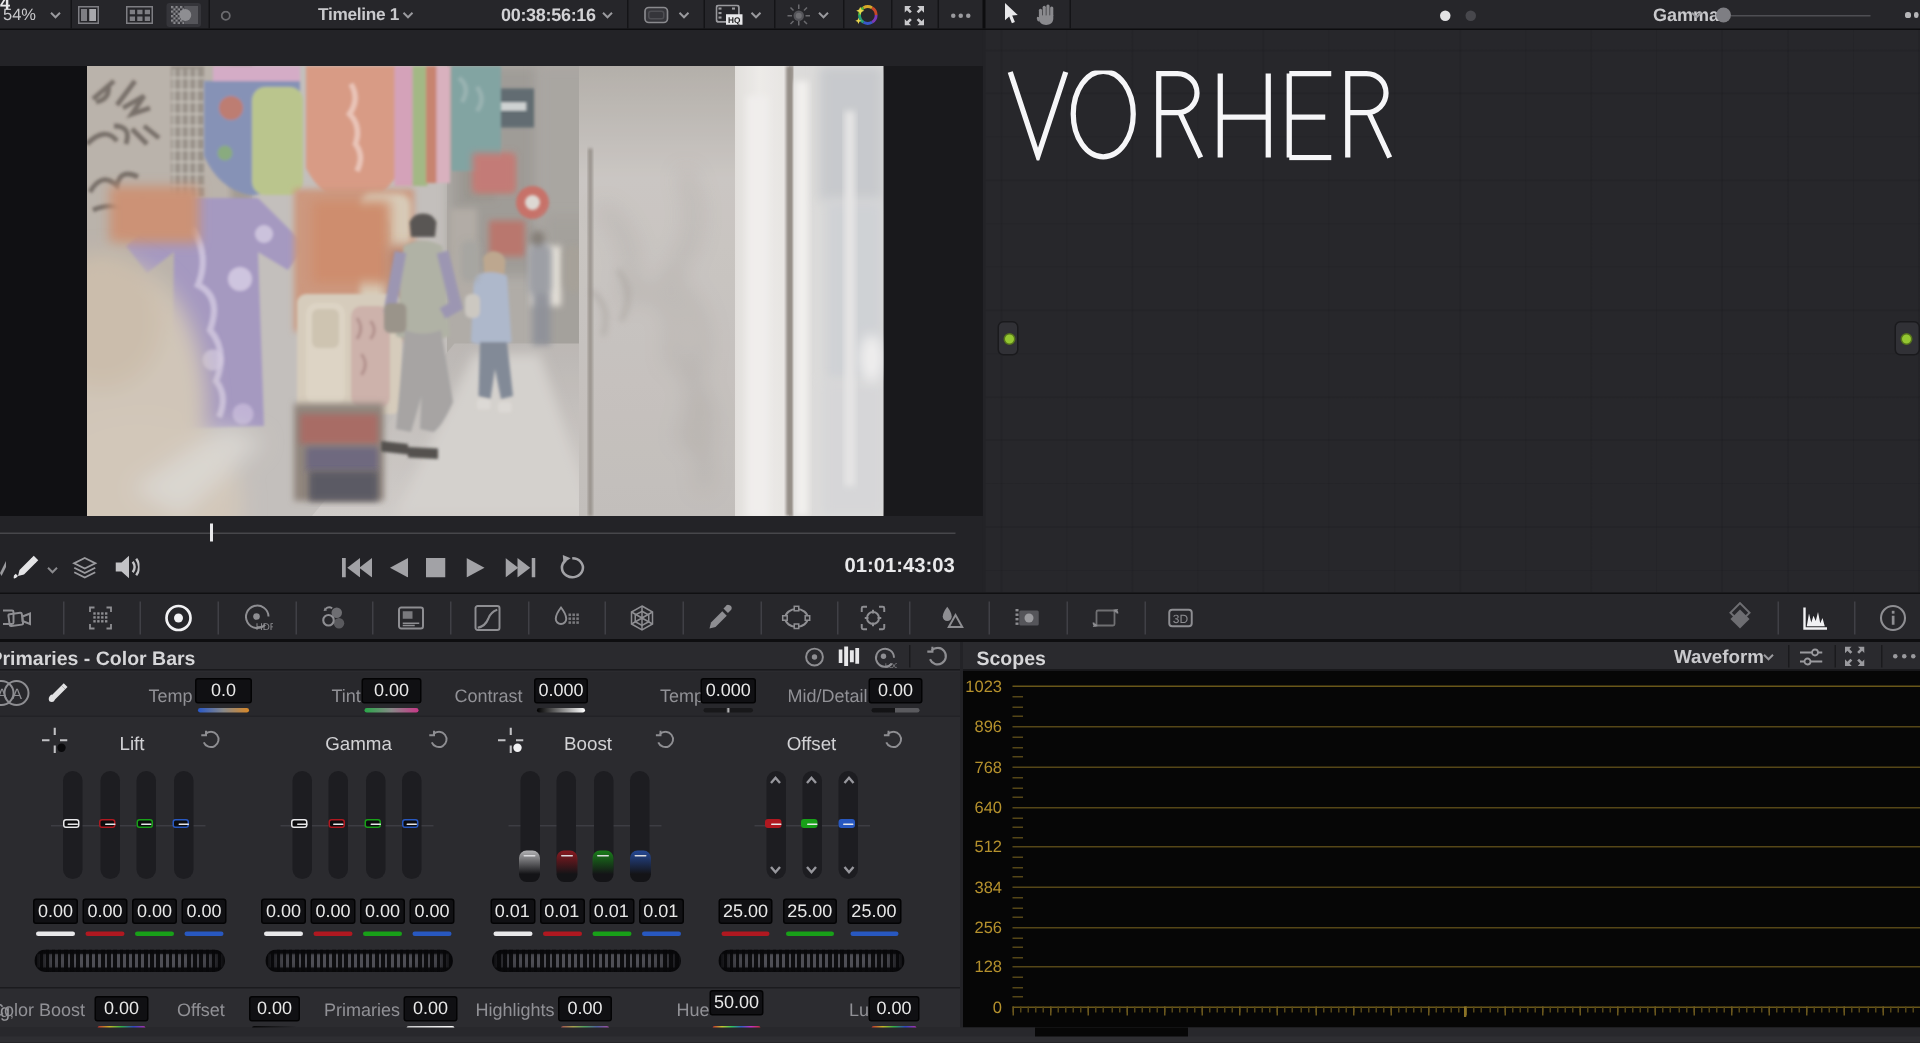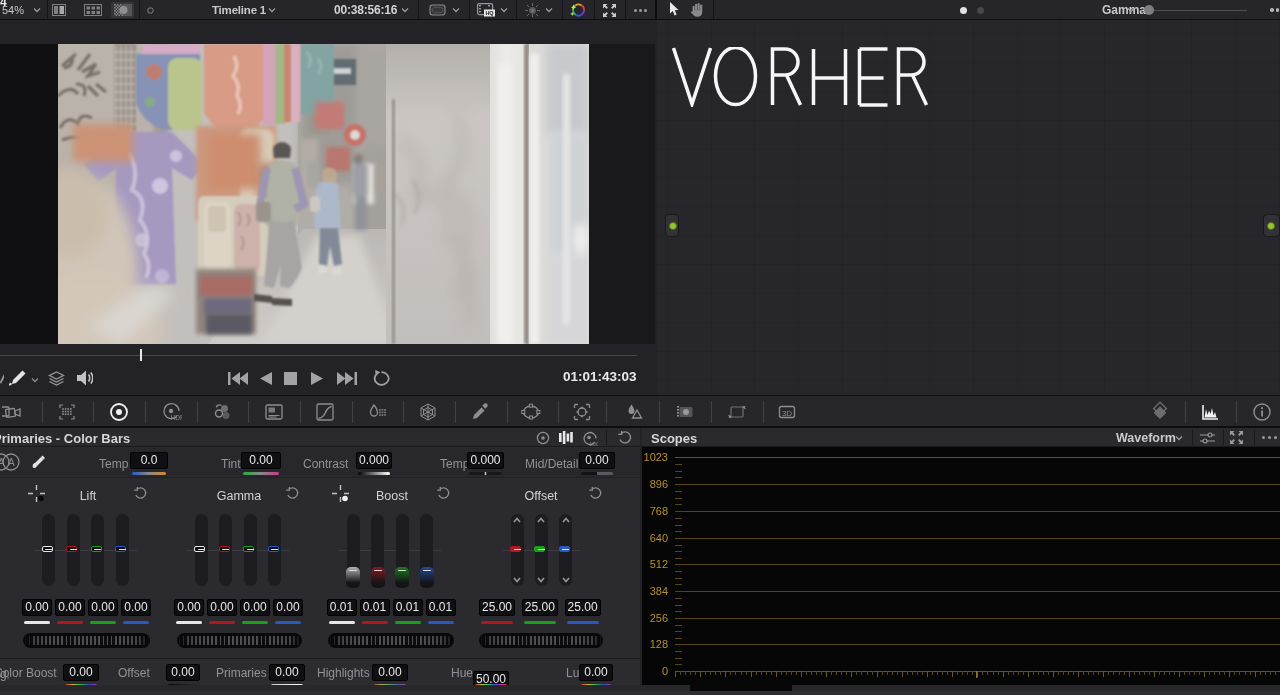--- a/index.html
+++ b/index.html
@@ -776,21 +776,21 @@
     <div class="glabel" style="left:118px; top:7px;">Offset</div>
     <div class="vbox" style="left:166px; top:5px; width:34px;">0.00</div>
     <div class="uline" style="left:168px; top:25px; width:30px; background:linear-gradient(90deg,#070708,#2a2a2e);"></div>
     <div class="glabel" style="left:216px; top:7px;">Primaries</div>
     <div class="vbox" style="left:269px; top:5px; width:36px;">0.00</div>
     <div class="uline" style="left:271px; top:25px; width:32px; background:linear-gradient(90deg,#c8c8ca,#fff);"></div>
     <div class="glabel" style="left:317px; top:7px;">Highlights</div>
     <div class="vbox" style="left:372px; top:5px; width:36px;">0.00</div>
     <div class="uline" style="left:374px; top:25px; width:32px; background:linear-gradient(90deg,#a05050,#a8a050,#50a060,#5060a0,#a050a0);"></div>
     <div class="glabel" style="left:451px; top:7px;">Hue</div>
-    <div class="vbox" style="left:473px; top:12px; width:36px;">50.00</div>
+    <div class="vbox" style="left:473px; top:1px; width:36px;">50.00</div>
     <div class="uline" style="left:475px; top:25px; width:32px; background:linear-gradient(90deg,#c83030,#c8c830,#30c860,#3060c8,#c830c8,#c83030);"></div>
     <div class="glabel" style="left:566px; top:7px;">Lum Mix</div>
     <div class="vbox" style="left:579px; top:5px; width:34px;">0.00</div>
     <div class="uline" style="left:581px; top:25px; width:30px; background:linear-gradient(90deg,#c03030,#c8b428,#30b048,#3048c0,#b030b0);"></div>
   </div>
 </div>
 
 <div id="scopes" class="abs">
   <div class="phead">
       <div class="ptitle" style="left:9px;">Scopes</div>

